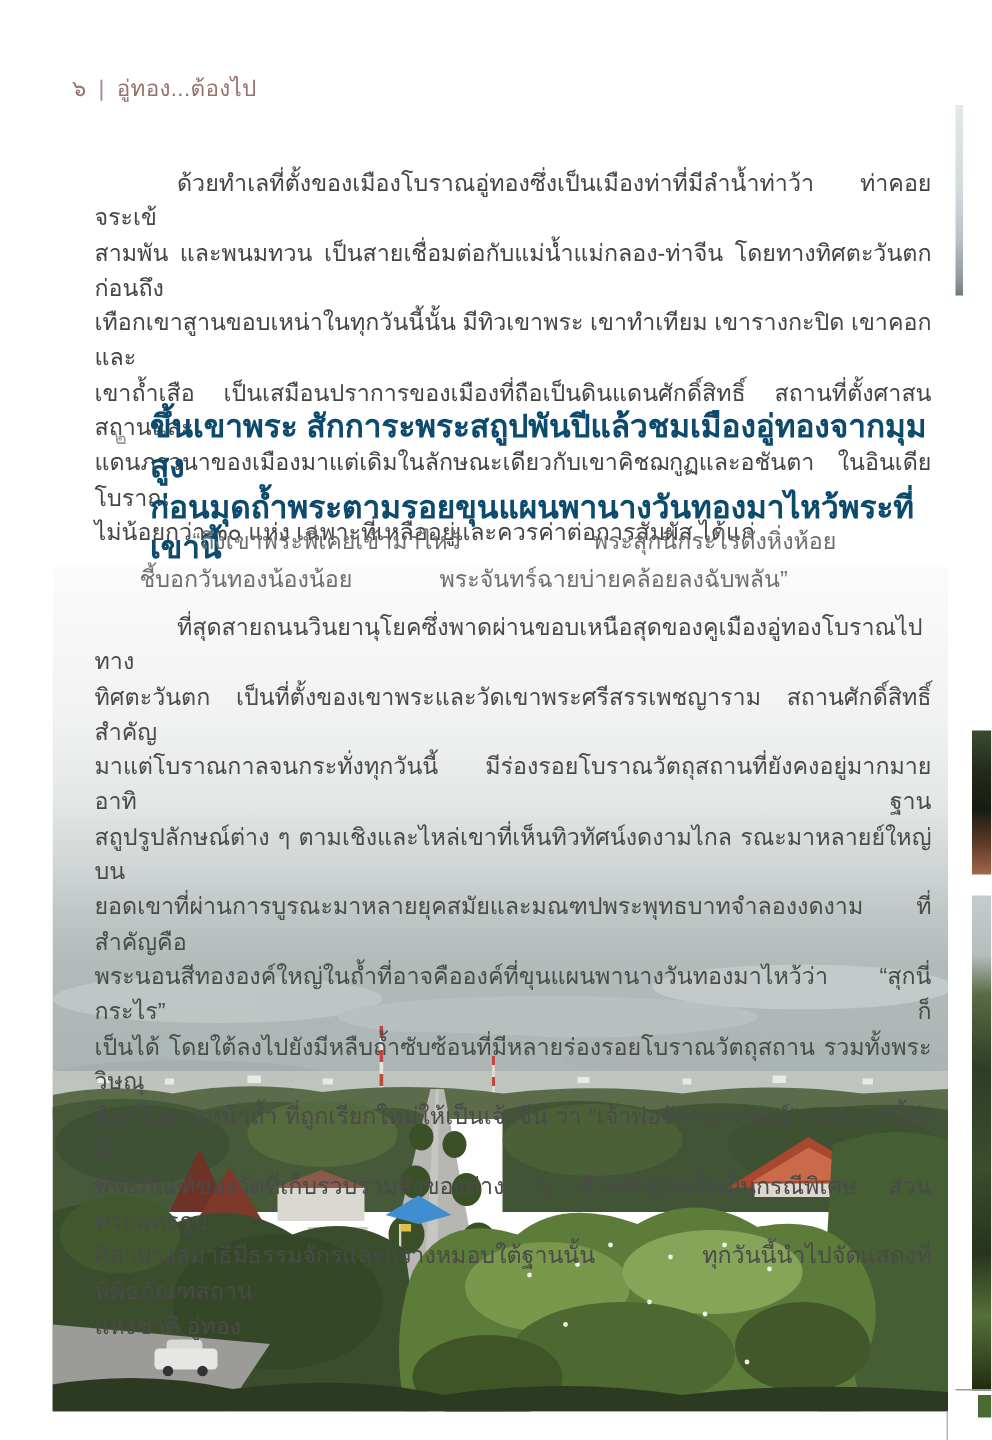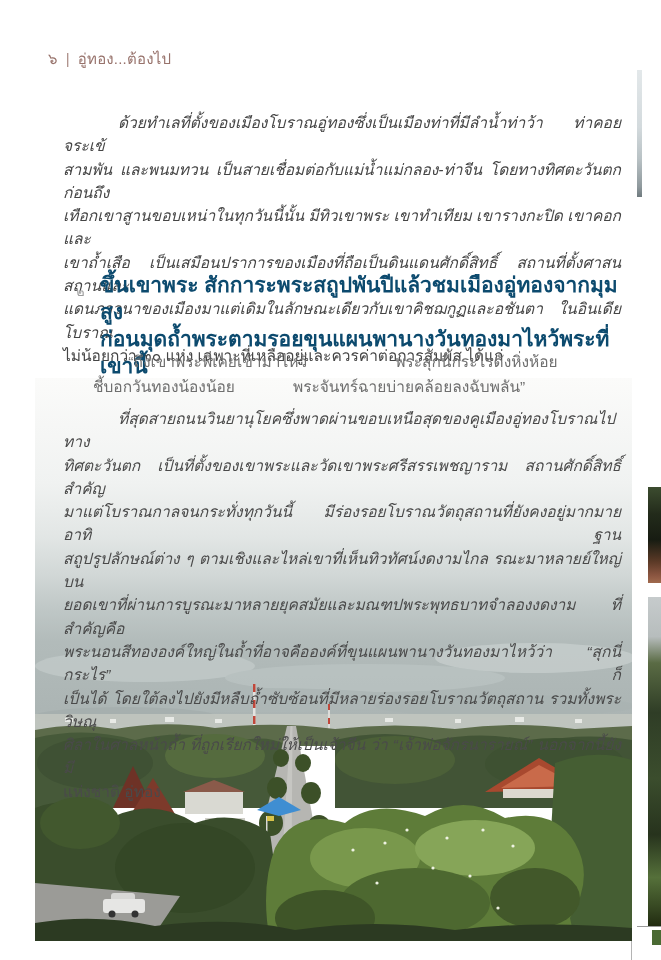--- a/index.html
+++ b/index.html
@@ -14,21 +14,21 @@
   }
   .hdr .divider{color:#a98a84;font-weight:300;}
   
   .para{
     position:absolute;left:63px;width:558px;color:#454545;font-size:15.5px;
     line-height:23.3px;z-index:3;
   }
   .para.p1{top:111px;}
   .para.p2{top:407px;color:#4a4a4a;}
   .tline{text-align:justify;white-space:normal;}
-  .tline.j{text-align-last:justify;font-style:italic;}
+  .tline.j{text-align-last:justify;}
   .tline.ind{text-indent:55px;}
   
   .secnum{
     position:absolute;left:76px;top:281px;font-size:13px;color:#9b9b9b;z-index:3;
   }
   .sechead{
     position:absolute;left:100px;top:271px;width:525px;font-size:21px;font-weight:bold;
     color:#0c4a6e;line-height:27px;z-index:3;
   }
   
@@ -93,20 +93,22 @@
 
   <div class="para p2">
       <div class="tline j ind">ที่สุดสายถนนวินยานุโยคซึ่งพาดผ่านขอบเหนือสุดของคูเมืองอู่ทองโบราณไปทาง</div>
       <div class="tline j">ทิศตะวันตก เป็นที่ตั้งของเขาพระและวัดเขาพระศรีสรรเพชญาราม สถานศักดิ์สิทธิ์สำคัญ</div>
       <div class="tline j">มาแต่โบราณกาลจนกระทั่งทุกวันนี้ มีร่องรอยโบราณวัตถุสถานที่ยังคงอยู่มากมาย อาทิ ฐาน</div>
       <div class="tline j">สถูปรูปลักษณ์ต่าง ๆ ตามเชิงและไหล่เขาที่เห็นทิวทัศน์งดงามไกล รณะมาหลายย์ใหญ่บน</div>
       <div class="tline j">ยอดเขาที่ผ่านการบูรณะมาหลายยุคสมัยและมณฑปพระพุทธบาทจำลองงดงาม ที่สำคัญคือ</div>
       <div class="tline j">พระนอนสีทององค์ใหญ่ในถ้ำที่อาจคือองค์ที่ขุนแผนพานางวันทองมาไหว้ว่า “สุกนี่กระไร” ก็</div>
       <div class="tline j">เป็นได้ โดยใต้ลงไปยังมีหลืบถ้ำซับซ้อนที่มีหลายร่องรอยโบราณวัตถุสถาน รวมทั้งพระวิษณุ</div>
       <div class="tline j">ศิลาในศาลหน้าถ้ำ ที่ถูกเรียกใหม่ให้เป็นเจ้าจีน ว่า “เจ้าพ่อจักรนารายณ์” นอกจากนี้ยังมี</div>
+      <div class="tline j">พิพิธภัณฑ์ของวัดที่เก็บรวบรวมสิ่งของต่าง ๆ สำหรับผู้สนใจเป็นกรณีพิเศษ ส่วนพระพุทธรูป</div>
+      <div class="tline j">ศิลาปางสมาธิมีธรรมจักรและกวางหมอบใต้ฐานนั้น ทุกวันนี้นำไปจัดแสดงที่พิพิธภัณฑสถาน</div>
       <div class="tline">แห่งชาติ อู่ทอง</div>
     </div>
 
   <div class="photo" title="มุมสูงจากเขาพระ: ถนนตรงกลางเมืองอู่ทอง ต้นไม้เขียว หลังคาวัด เสาสัญญาณ และท้องฟ้าเมฆครึ้ม">
     <svg viewBox="0 0 597 563" width="597" height="563">
       <defs>
         <linearGradient id="sky" x1="0" y1="0" x2="0" y2="1">
           <stop offset="0" stop-color="#fbfbfa"></stop>
           <stop offset="0.30" stop-color="#f0f2f1"></stop>
           <stop offset="0.45" stop-color="#e2e6e5"></stop>

